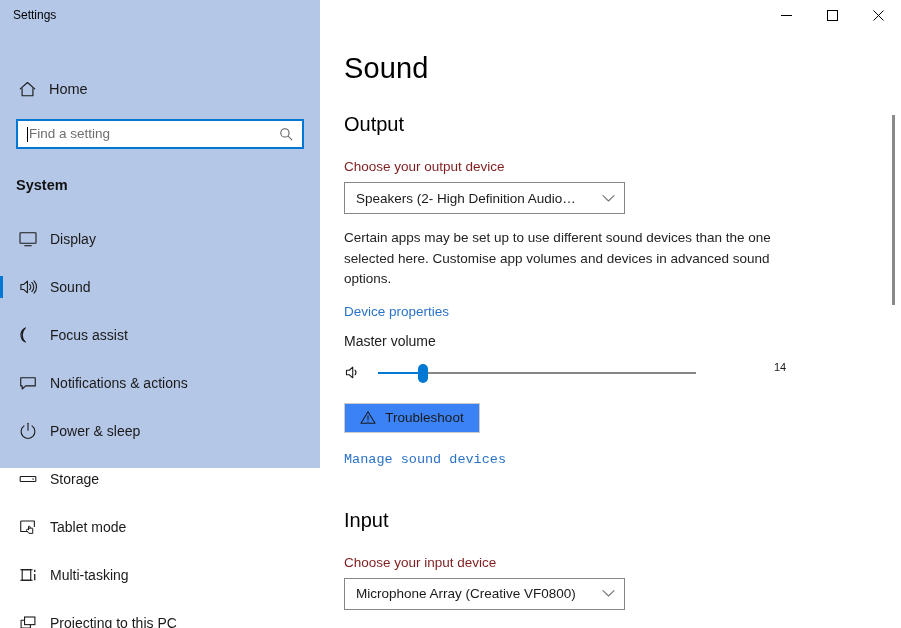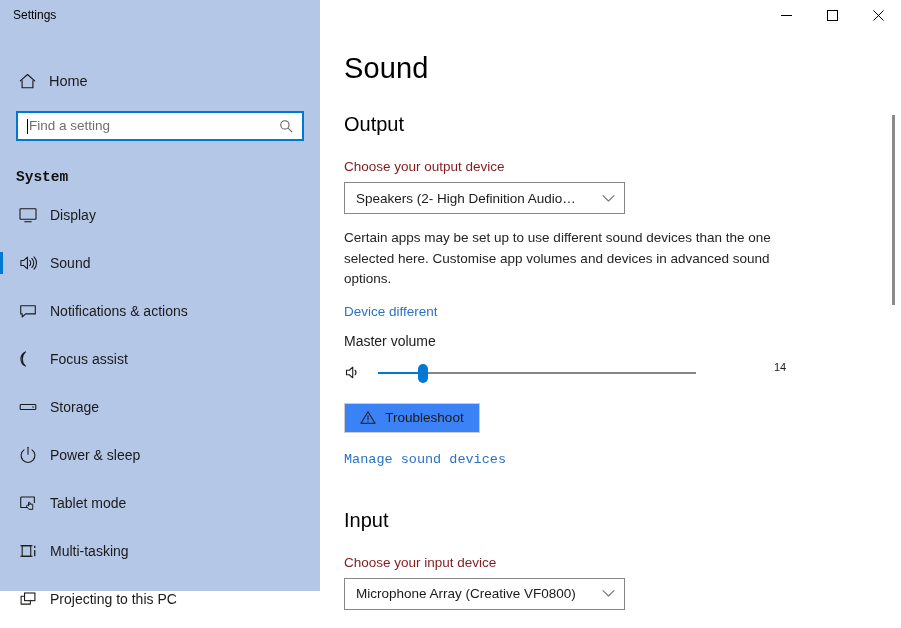--- a/index.html
+++ b/index.html
@@ -24,25 +24,25 @@
   .wincontrols { position: absolute; right: 0; top: 0; display: flex; pointer-events: auto; }
   .wbtn {
     width: 46px; height: 31px;
     display: flex; align-items: center; justify-content: center;
     background: transparent; border: none; cursor: default;
   }
   .wbtn svg { display: block; }
 
   
   #sidebar {
-    width: 320px; height: 591px;
+    width: 320px; height: 468px;
     background: #b5c7e7;
     flex: 0 0 320px;
     position: relative;
-    padding-top: 8px;
+    padding-top: 16px;
   }
   .home-row {
     display: flex; align-items: center;
     height: 34px; margin-top: 56px; padding-left: 16px;
     cursor: default;
   }
   .home-row .ico { width: 22px; height: 22px; display:flex; align-items:center; justify-content:center; margin-right: 11px; }
   .home-row .lbl { font-size: 14.5px; color: #1a1a1a; }
 
   .search-wrap {
@@ -61,21 +61,21 @@
     width: 1px; height: 15px; background: #000; margin-right: 1px; flex: 0 0 1px;
   }
   .search-ph {
     font-size: 13.5px; color: #6e6e6e; flex: 1 1 auto; line-height: 1;
     white-space: nowrap; overflow: hidden;
   }
   .search-ico { flex: 0 0 auto; display: flex; align-items: center; }
 
   .section-title {
     font-size: 14.5px; font-weight: bold; color: #111;
-    padding-left: 16px; margin-top: 28px; margin-bottom: 6px; font-family: Liberation Mono, monospace;
+    padding-left: 16px; margin-top: 28px; margin-bottom: 22px;
   }
 
   .nav { margin-top: 6px; }
   .nav-item {
     position: relative;
     display: flex; align-items: center;
     height: 48px;
     padding-left: 16px;
     cursor: default;
   }
@@ -258,56 +258,56 @@
             <path d="M17.6 4.2 A9.8 9.8 0 0 1 17.6 17.8" fill="none" stroke="#1a1a1a" stroke-width="1.2" stroke-linecap="round"></path>
           </svg>
         </span>
         <span class="lbl">Sound</span>
       </div>
 
       <div class="nav-item">
 
         <span class="ico">
           <svg width="20" height="20" viewBox="0 0 22 22">
+            <path d="M8.2 3.2 A8.6 8.6 0 0 0 8.2 18.8 A10.4 10.4 0 0 1 8.2 3.2 Z" fill="none" stroke="#1a1a1a" stroke-width="1.2" stroke-linejoin="round"></path>
+          </svg>
+        </span>
+        <span class="lbl">Focus assist</span>
+      </div>
+
+      <div class="nav-item">
+
+        <span class="ico">
+          <svg width="20" height="20" viewBox="0 0 22 22">
             <path d="M3 5.2 L19 5.2 L19 14.2 L8.4 14.2 L4.6 17.6 L4.6 14.2 L3 14.2 Z" fill="none" stroke="#1a1a1a" stroke-width="1.2" stroke-linejoin="round"></path>
           </svg>
         </span>
         <span class="lbl">Notifications &amp; actions</span>
       </div>
 
       <div class="nav-item">
 
         <span class="ico">
           <svg width="20" height="20" viewBox="0 0 22 22">
-            <path d="M8.2 3.2 A8.6 8.6 0 0 0 8.2 18.8 A10.4 10.4 0 0 1 8.2 3.2 Z" fill="none" stroke="#1a1a1a" stroke-width="1.2" stroke-linejoin="round"></path>
-          </svg>
-        </span>
-        <span class="lbl">Focus assist</span>
+            <path d="M6.6 5.4 A7.6 7.6 0 1 0 15.4 5.4" fill="none" stroke="#1a1a1a" stroke-width="1.2" stroke-linecap="round"></path>
+            <line x1="11" y1="2.6" x2="11" y2="10.2" stroke="#1a1a1a" stroke-width="1.2" stroke-linecap="round"></line>
+          </svg>
+        </span>
+        <span class="lbl">Power &amp; sleep</span>
       </div>
 
       <div class="nav-item">
 
         <span class="ico">
           <svg width="20" height="20" viewBox="0 0 22 22">
             <rect x="2.4" y="8.2" width="17.2" height="5.6" rx="1" fill="none" stroke="#1a1a1a" stroke-width="1.2"></rect>
             <circle cx="16.6" cy="11" r="0.9" fill="#1a1a1a"></circle>
           </svg>
         </span>
         <span class="lbl">Storage</span>
-      </div>
-
-      <div class="nav-item">
-
-        <span class="ico">
-          <svg width="20" height="20" viewBox="0 0 22 22">
-            <path d="M6.6 5.4 A7.6 7.6 0 1 0 15.4 5.4" fill="none" stroke="#1a1a1a" stroke-width="1.2" stroke-linecap="round"></path>
-            <line x1="11" y1="2.6" x2="11" y2="10.2" stroke="#1a1a1a" stroke-width="1.2" stroke-linecap="round"></line>
-          </svg>
-        </span>
-        <span class="lbl">Power &amp; sleep</span>
       </div>
 
       <div class="nav-item">
 
         <span class="ico">
           <svg width="20" height="20" viewBox="0 0 22 22">
             <path d="M3 4.4 L18 4.4 L18 11 M3 4.4 L3 16 L10 16" fill="none" stroke="#1a1a1a" stroke-width="1.2" stroke-linejoin="round"></path>
             <path d="M11.6 10.2 L11.6 14.4 L10.6 13.4 A1 1 0 0 0 9.4 14.8 L12 18 L16.2 18 L16.2 13 A0.9 0.9 0 0 0 14.4 12.8 A0.9 0.9 0 0 0 12.6 12.6 A0.9 0.9 0 0 0 11.6 10.2 Z" fill="none" stroke="#1a1a1a" stroke-width="1.1" stroke-linejoin="round"></path>
           </svg>
         </span>
@@ -354,21 +354,21 @@
       <span class="val">Speakers (2- High Definition Audio…</span>
       <span class="chev">
         <svg width="13" height="9" viewBox="0 0 13 9">
           <polyline points="1,1.6 6.5,7 12,1.6" fill="none" stroke="#767676" stroke-width="1.1" stroke-linecap="round" stroke-linejoin="round"></polyline>
         </svg>
       </span>
     </div>
 
     <div class="desc">Certain apps may be set up to use different sound devices than the one selected here. Customise app volumes and devices in advanced sound options.</div>
 
-    <a class="link">Device different</a>
+    <a class="link">Device properties</a>
 
     <div class="slider-label">Master volume</div>
 
     <div class="slider-row">
       <span class="spk">
         <svg width="19" height="19" viewBox="0 0 20 20">
           <path d="M2.6 7.6 L5.6 7.6 L9.2 4.4 L9.2 15.6 L5.6 12.4 L2.6 12.4 Z" fill="none" stroke="#1a1a1a" stroke-width="1.15" stroke-linejoin="round"></path>
           <path d="M11.6 7.6 A3.6 3.6 0 0 1 11.6 12.4" fill="none" stroke="#1a1a1a" stroke-width="1.15" stroke-linecap="round"></path>
         </svg>
       </span>

